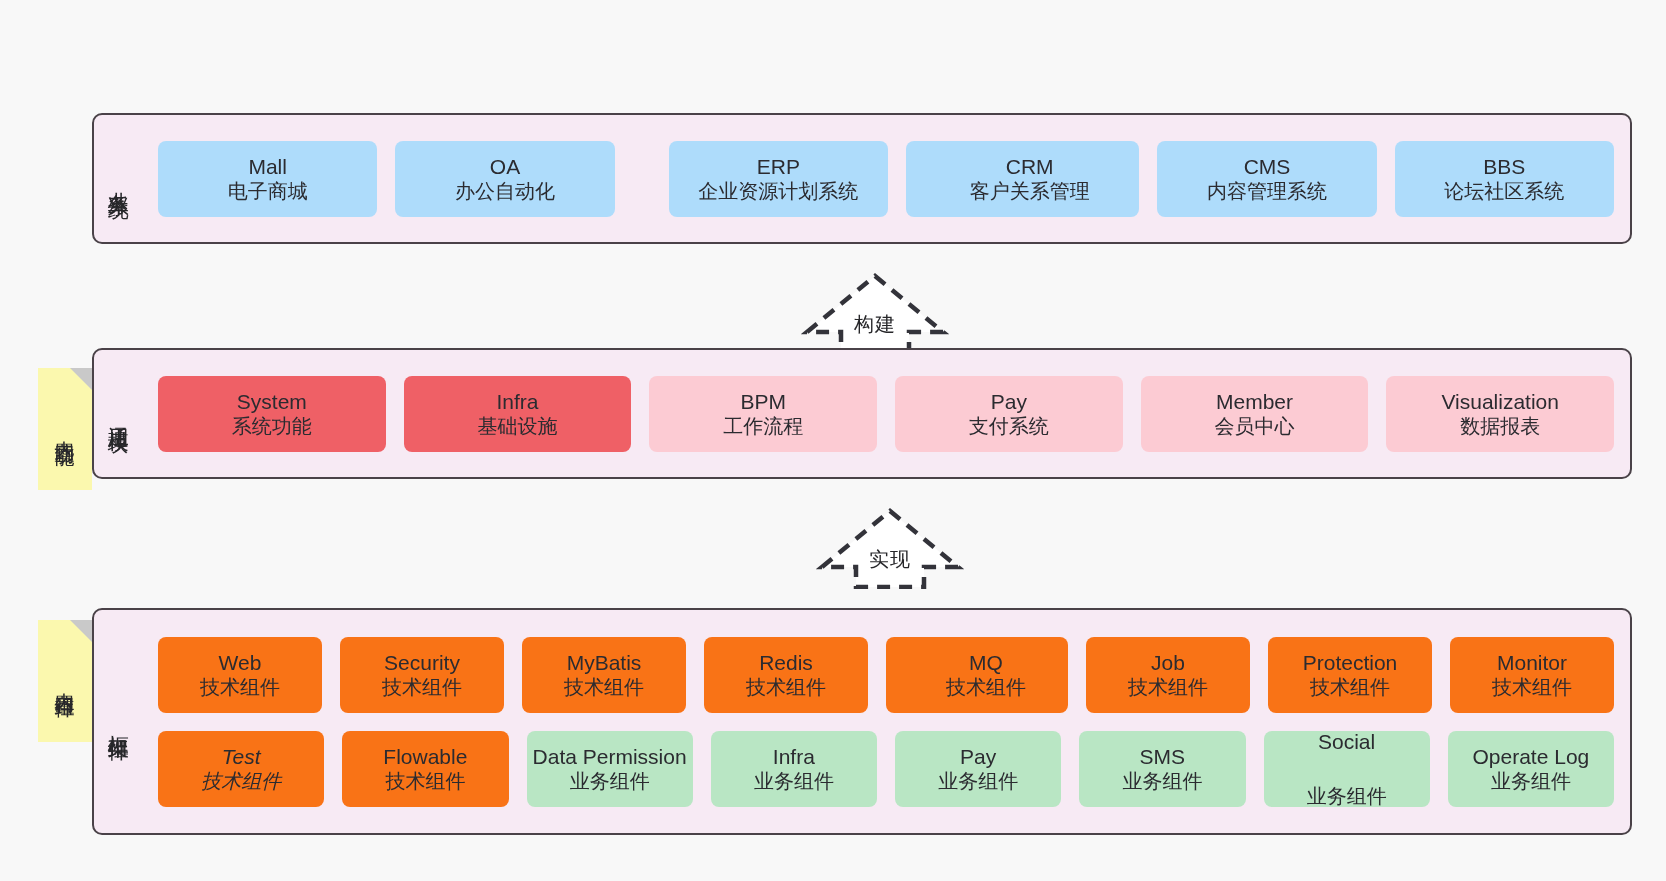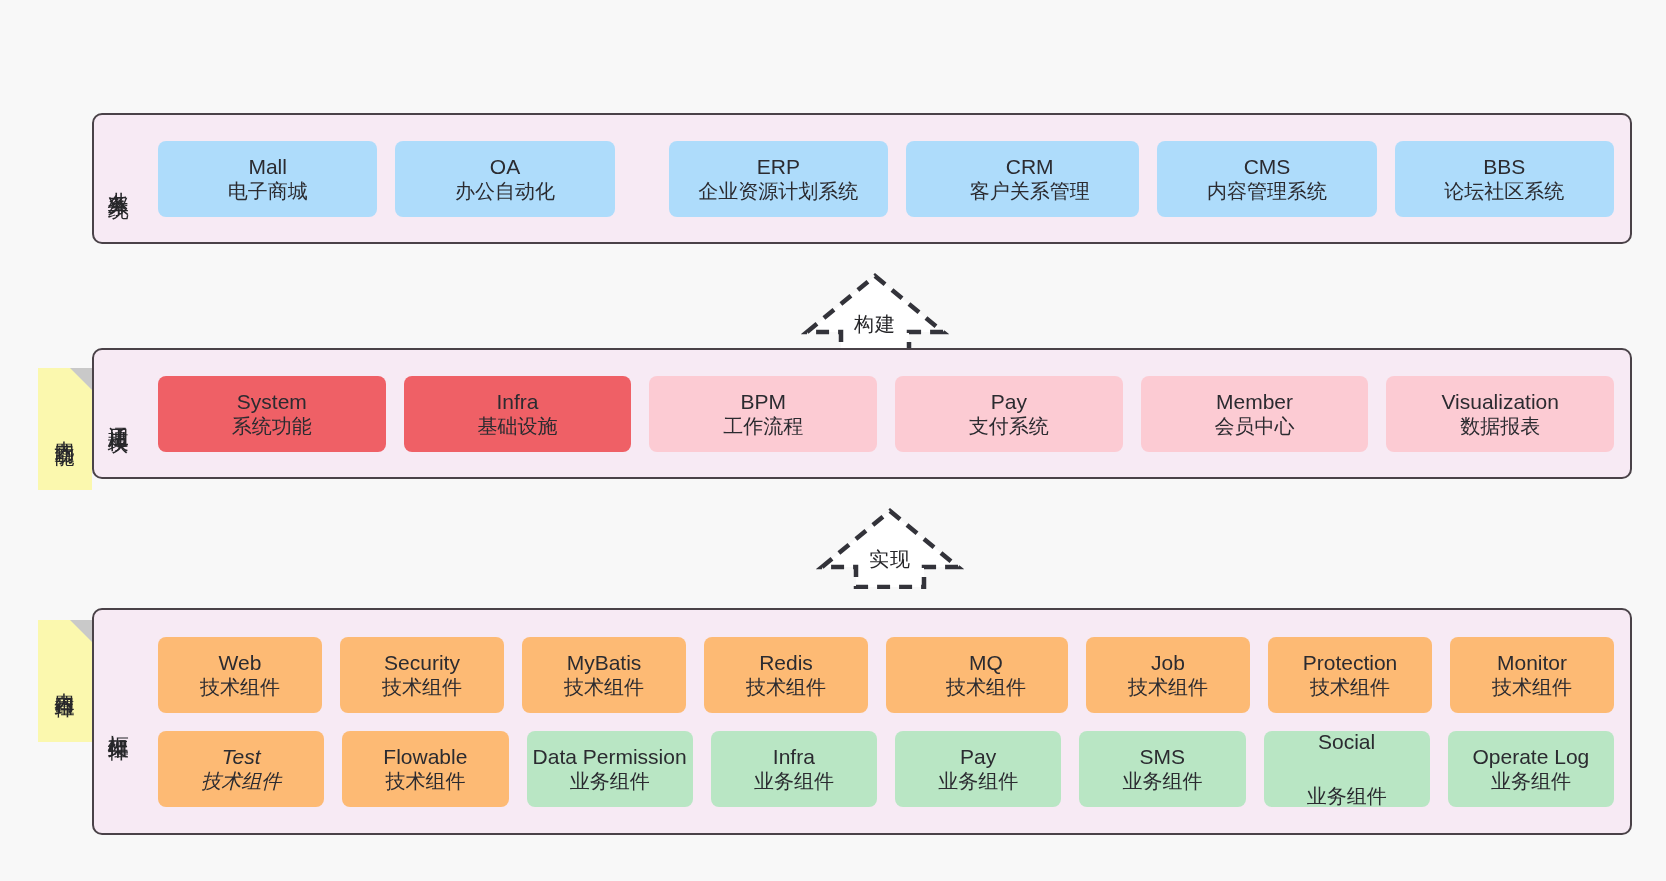--- a/index.html
+++ b/index.html
@@ -83,21 +83,21 @@
   }
   .node .n-sub {
     font-size: 20px;
     white-space: nowrap;
   }
   .node.wrap .n-title { white-space: normal; }
 
   .node.blue  { background: #aedcfb; }
   .node.red   { background: #ef6066; }
   .node.pink  { background: #fccbd3; }
-  .node.green { background: #fdba74; }
+  .node.green { background: #f97316; }
   .node.lgreen{ background: #b9e6c4; }
 
   
   .note {
     position: absolute;
     box-sizing: border-box;
     background: #fbf8ae;
     display: flex;
     align-items: center;
     justify-content: center;

